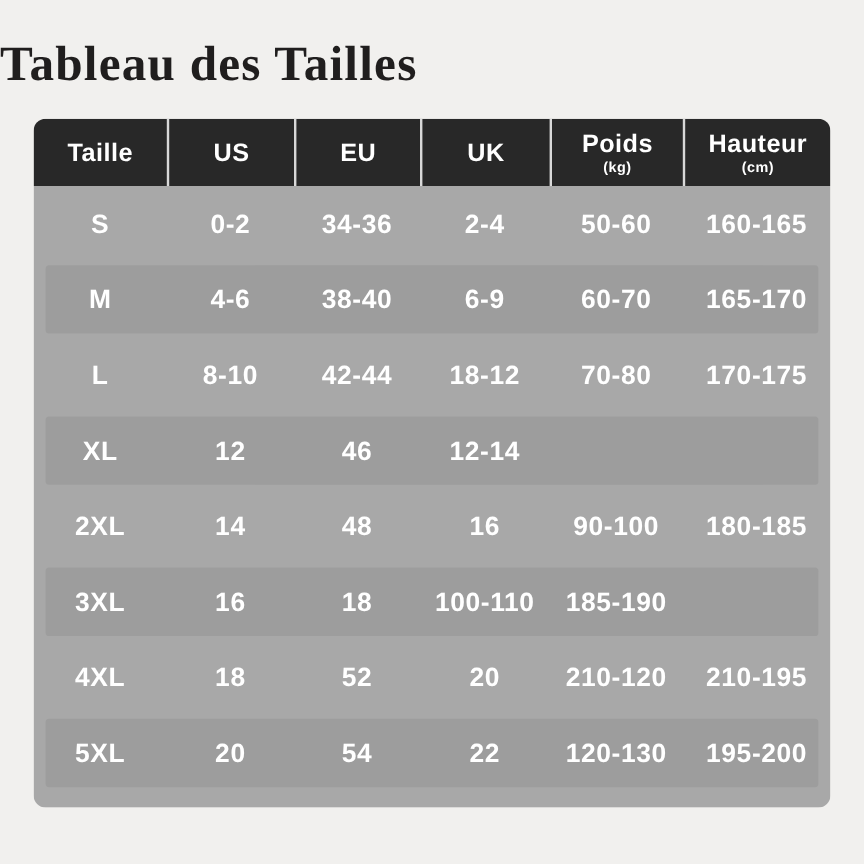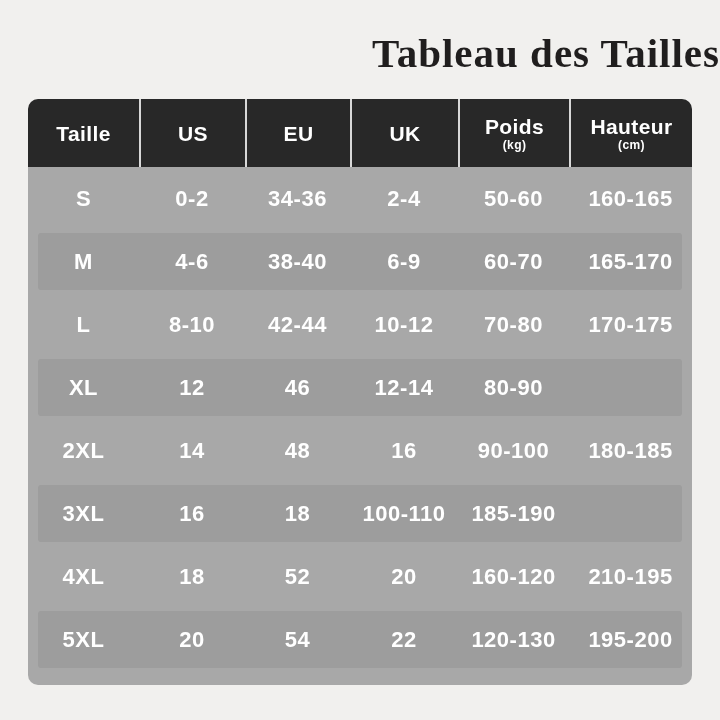--- a/index.html
+++ b/index.html
@@ -16,39 +16,39 @@
   html, body {
     width: 720px;
     height: 720px;
     background: var(--page-bg);
     font-family: "Liberation Sans", "DejaVu Sans", sans-serif;
     overflow: hidden;
   }
   .page-title {
     margin: 0;
     padding: 24px 0 17px;
-    text-align: right;
+    text-align: left;
     font-family: "Liberation Serif", "DejaVu Serif", serif;
     font-weight: 700;
     font-size: 41px;
     line-height: 1.42;
     letter-spacing: 1px;
     color: var(--title-text);
   }
   .size-table {
     width: 664px;
     margin: 0 auto;
     border-radius: 10px;
     overflow: hidden;
   }
   .table-header {
     display: grid;
     grid-template-columns: 111px 106px 105px 108px 111px 123px;
     background: var(--header-bg);
-    height: 68px;
+    height: 56px;
     text-align: right;
   }
   .hcell {
     display: flex;
     flex-direction: column;
     justify-content: center;
     align-items: center;
     color: var(--header-text);
     font-weight: 700;
     font-size: 21px;
@@ -135,30 +135,29 @@
         <div class="cell">4-6</div>
         <div class="cell">38-40</div>
         <div class="cell">6-9</div>
         <div class="cell">60-70</div>
         <div class="cell">165-170</div>
       </div>
       <div class="row">
         <div class="cell size-cell">L</div>
         <div class="cell">8-10</div>
         <div class="cell">42-44</div>
-        <div class="cell">10-12</div>
+        <div class="cell">18-12</div>
         <div class="cell">70-80</div>
         <div class="cell">170-175</div>
       </div>
       <div class="row striped">
         <div class="cell size-cell">XL</div>
         <div class="cell">12</div>
         <div class="cell">46</div>
         <div class="cell">12-14</div>
-        <div class="cell">80-90</div>
       </div>
       <div class="row">
         <div class="cell size-cell">2XL</div>
         <div class="cell">14</div>
         <div class="cell">48</div>
         <div class="cell">16</div>
         <div class="cell">90-100</div>
         <div class="cell">180-185</div>
       </div>
       <div class="row striped">
@@ -166,21 +165,21 @@
         <div class="cell">16</div>
         <div class="cell">18</div>
         <div class="cell">100-110</div>
         <div class="cell">185-190</div>
       </div>
       <div class="row">
         <div class="cell size-cell">4XL</div>
         <div class="cell">18</div>
         <div class="cell">52</div>
         <div class="cell">20</div>
-        <div class="cell">160-120</div>
+        <div class="cell">210-120</div>
         <div class="cell">210-195</div>
       </div>
       <div class="row striped">
         <div class="cell size-cell">5XL</div>
         <div class="cell">20</div>
         <div class="cell">54</div>
         <div class="cell">22</div>
         <div class="cell">120-130</div>
         <div class="cell">195-200</div>
       </div>

